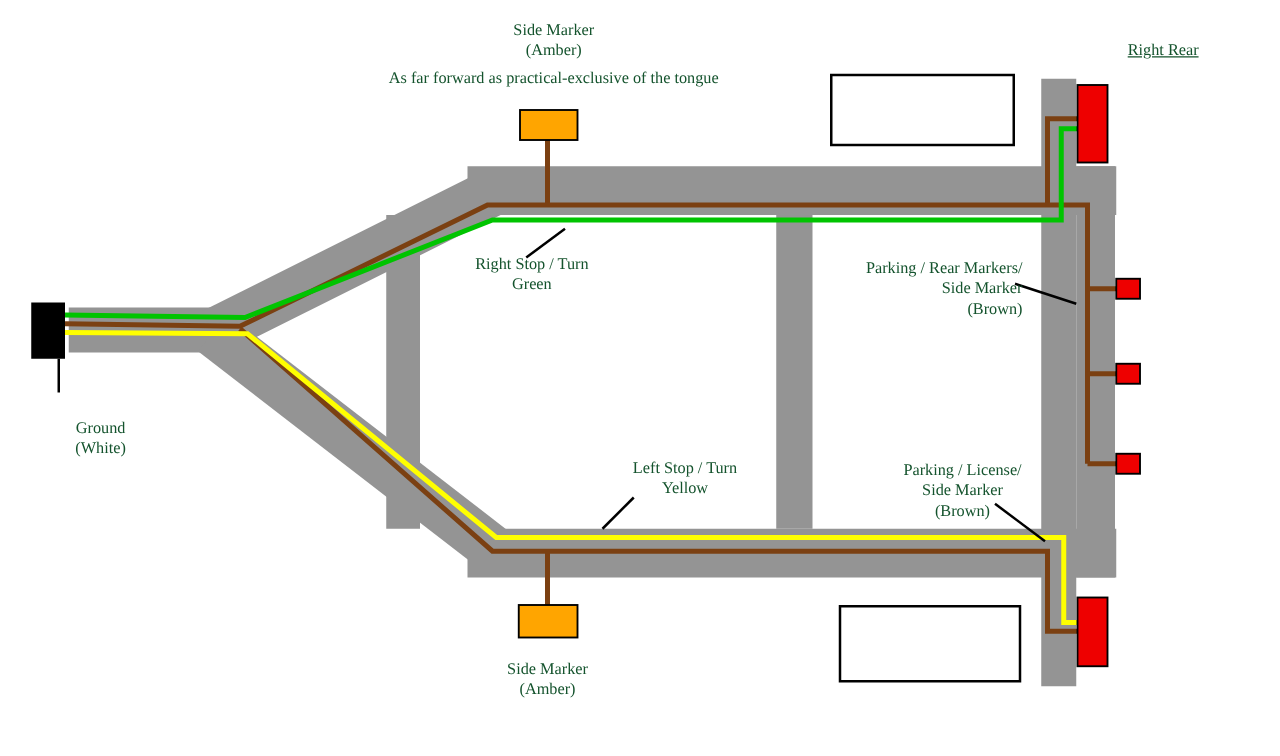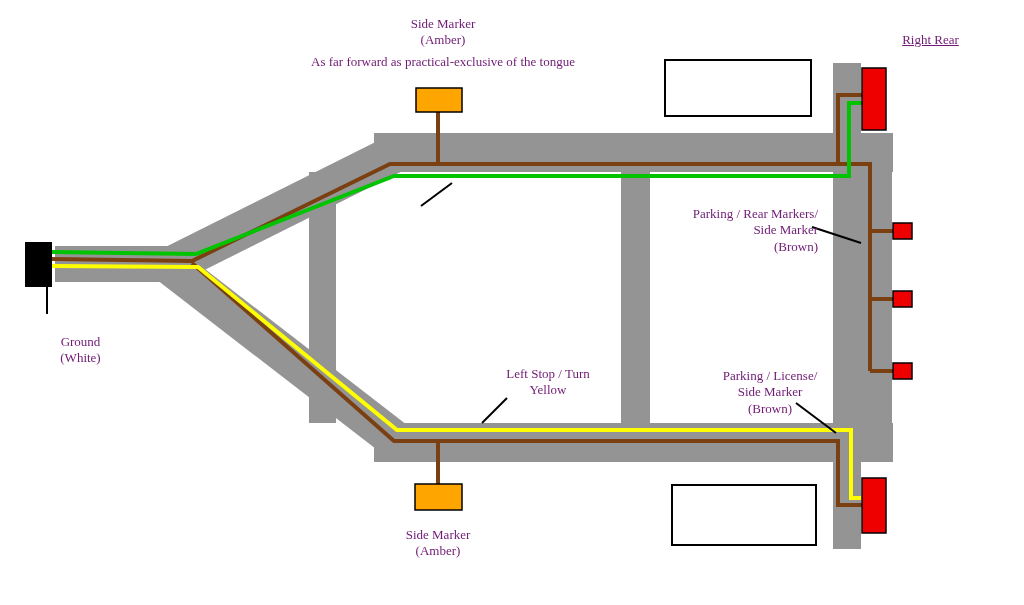--- a/index.html
+++ b/index.html
@@ -10,21 +10,21 @@
     width: 1024px;
     height: 605px;
     background: #ffffff;
     overflow: hidden;
   }
   .diagram-svg { position: absolute; left: 0; top: 0; }
   .label {
     position: absolute;
     font-size: 13px;
     line-height: 1.25;
-    color: #701a75;
+    color: #14532d;
     white-space: pre-line;
     text-align: center;
   }
 </style>
 </head>
 <body>
 
 <div class="stage">
 
   <svg class="diagram-svg" width="1024" height="605" viewBox="0 0 1024 605">
@@ -85,20 +85,22 @@
     </g>
   </svg>
 
   <div class="label" style="left:378px; top:16px; width:130px;">Side Marker
 (Amber)</div>
 
   <div class="label" style="left:283px; top:54px; width:320px;">As far forward as practical-exclusive of the tongue</div>
 
   <div class="label" style="left:878px; top:32px; width:105px;text-decoration:underline;">Right Rear</div>
 
+  <div class="label" style="left:358px; top:203px; width:135px;">Right Stop / Turn
+Green</div>
 
   <div class="label" style="left:648px; top:206px; width:170px;text-align:right;">Parking / Rear Markers/
 Side Marker
 (Brown)</div>
 
 
   <div class="label" style="left:478px; top:366px; width:140px;">Left Stop / Turn
 Yellow</div>
 
   <div class="label" style="left:38px; top:334px; width:85px;">Ground

